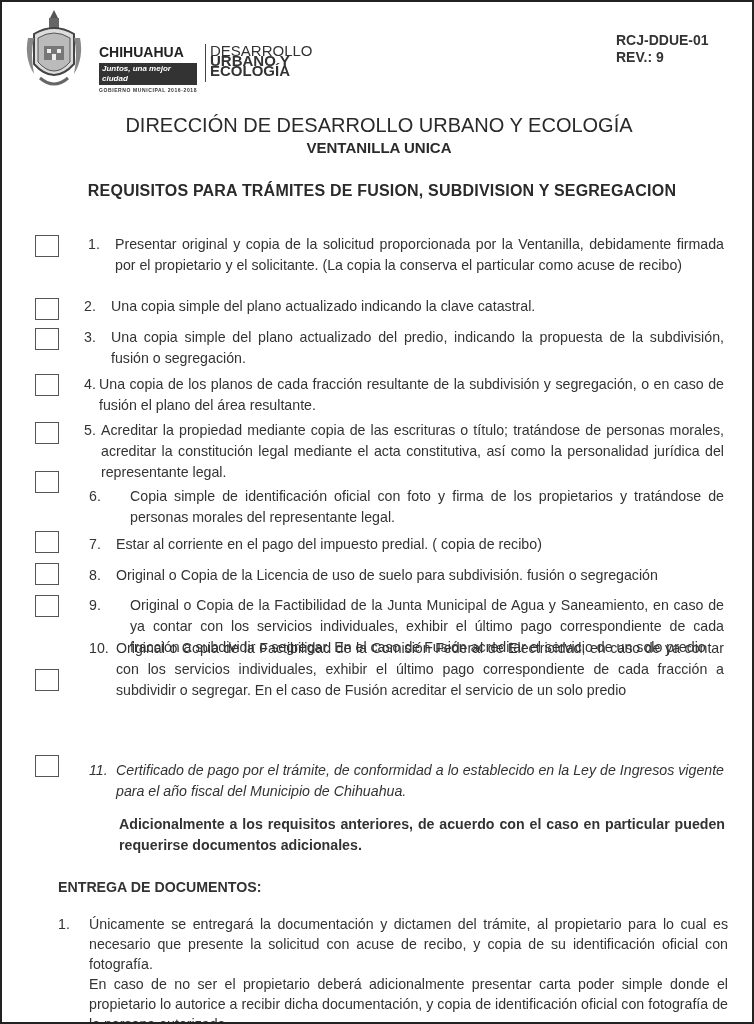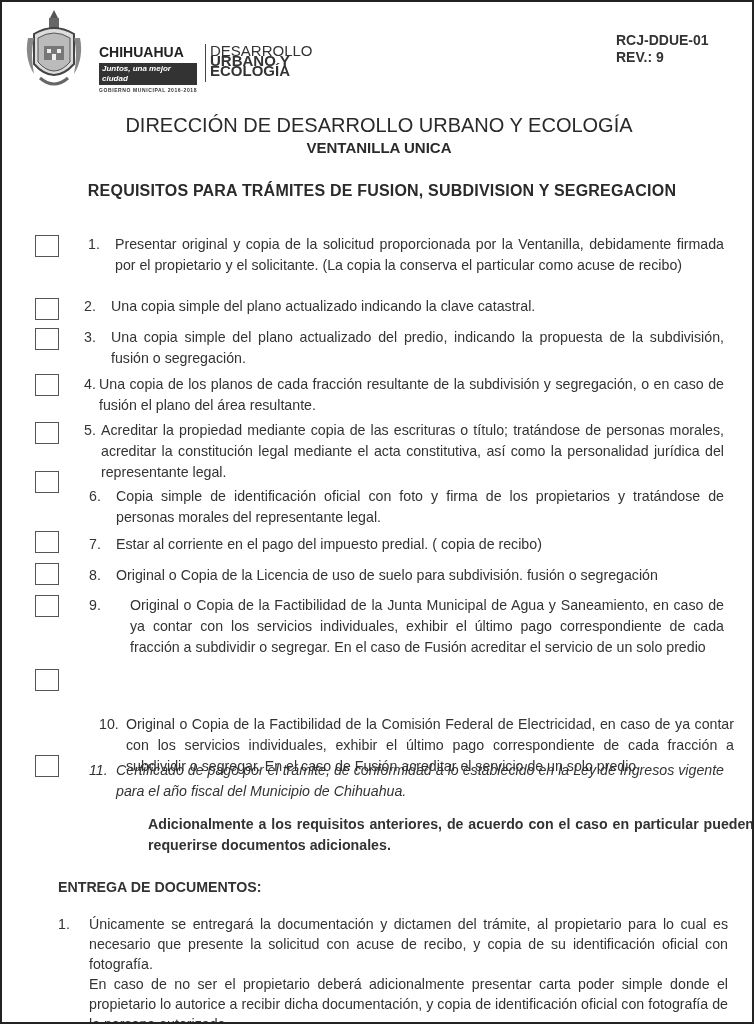--- a/index.html
+++ b/index.html
@@ -19,21 +19,21 @@
   .brand-dept { position:absolute; left:188px; top:40px; font-size:15px; line-height:10px; color:#333; }
   .brand-dept .b { font-weight:bold; }
   .code { position:absolute; left:614px; top:30px; font-weight:bold; font-size:14px; line-height:17px; color:#333; }
   .title1 { position:absolute; left:0; width:754px; top:112px; text-align:center; font-size:20px; color:#2a2a2a; }
   .title2 { position:absolute; left:0; width:754px; top:137px; text-align:center; font-size:15px; font-weight:bold; color:#2a2a2a; }
   .title3 { position:absolute; left:80px; width:600px; top:178px; text-align:center; font-size:16px; font-weight:bold; line-height:22px; color:#2a2a2a; letter-spacing:0.2px; }
   .cb { position:absolute; left:33px; width:22px; height:20px; border:1.5px solid #555; background:#fff; cursor:pointer; }
   .item { position:absolute; font-size:14.2px; line-height:21px; color:#333; text-align:justify; }
   .item .num { position:absolute; left:0; top:0; }
   .item .txt { display:block; }
-  .note { position:absolute; left:117px; width:606px; top:812px; font-size:14.2px; font-weight:bold; line-height:21px; text-align:justify; color:#333;margin-left:29px; }
+  .note { position:absolute; left:117px; width:606px; top:812px; font-size:14.2px; font-weight:bold; line-height:21px; text-align:justify; color:#333; }
   .sec { position:absolute; left:56px; top:877px; font-size:14.2px; font-weight:bold; color:#333;text-align:center; }
   .deliver { position:absolute; left:56px; top:912px; width:670px; font-size:14.2px; line-height:20px; color:#333; }
   .deliver .num { position:absolute; left:0; top:0; }
   .deliver .txt { margin-left:31px; display:block; text-align:justify; }
 </style>
 </head>
 <body>
 
 <div class="page">
 
@@ -100,35 +100,35 @@
   <div class="item" style="left:82px; top:372px; width:640px;">
     <span class="num">4.</span>
     <span class="txt" style="margin-left:15px">Una copia de los planos de cada fracción resultante de la subdivisión y segregación, o en caso de fusión el plano del área resultante.</span>
   </div>
   <div class="item" style="left:82px; top:418px; width:640px;">
     <span class="num">5.</span>
     <span class="txt" style="margin-left:17px">Acreditar la propiedad mediante copia de las escrituras o título; tratándose de personas morales, acreditar la constitución legal mediante el acta constitutiva, así como la personalidad jurídica del representante legal.</span>
   </div>
   <div class="item" style="left:87px; top:484px; width:635px;">
     <span class="num">6.</span>
-    <span class="txt" style="margin-left:27px">Copia simple de identificación oficial con foto y firma de los propietarios y tratándose de personas morales del representante legal.</span>
+    <span class="txt" style="margin-left:41px">Copia simple de identificación oficial con foto y firma de los propietarios y tratándose de personas morales del representante legal.</span>
   </div>
   <div class="item" style="left:87px; top:532px; width:635px;">
     <span class="num">7.</span>
     <span class="txt" style="margin-left:27px">Estar al corriente en el  pago del impuesto predial. ( copia de recibo)</span>
   </div>
   <div class="item" style="left:87px; top:563px; width:635px;">
     <span class="num">8.</span>
     <span class="txt" style="margin-left:27px">Original o Copia de la Licencia de uso de suelo para subdivisión. fusión o segregación</span>
   </div>
   <div class="item" style="left:87px; top:593px; width:635px;">
     <span class="num">9.</span>
     <span class="txt" style="margin-left:41px">Original o Copia de la Factibilidad de la Junta Municipal de Agua y Saneamiento, en caso de ya contar con los servicios individuales, exhibir el último pago correspondiente de cada fracción a subdividir o segregar. En el caso de Fusión acreditar el servicio de un solo predio</span>
   </div>
-  <div class="item" style="left:87px; top:712px; width:635px;margin-left:10px;">
+  <div class="item" style="left:87px; top:636px; width:635px;">
     <span class="num">10.</span>
     <span class="txt" style="margin-left:27px">Original o Copia de la Factibilidad de la Comisión Federal de Electricidad, en caso de ya contar con los servicios individuales, exhibir el último pago correspondiente de cada fracción a subdividir o segregar. En el caso de Fusión acreditar el servicio de un solo predio</span>
   </div>
   <div class="item" style="left:87px; top:758px; width:635px;font-style:italic;">
     <span class="num">11.</span>
     <span class="txt" style="margin-left:27px">Certificado de pago por el trámite, de conformidad a lo establecido en la Ley de Ingresos vigente para el año fiscal del Municipio de Chihuahua.</span>
   </div>
 
   <div class="note">Adicionalmente a los requisitos anteriores,  de acuerdo con el caso en particular pueden requerirse documentos adicionales.</div>
 

